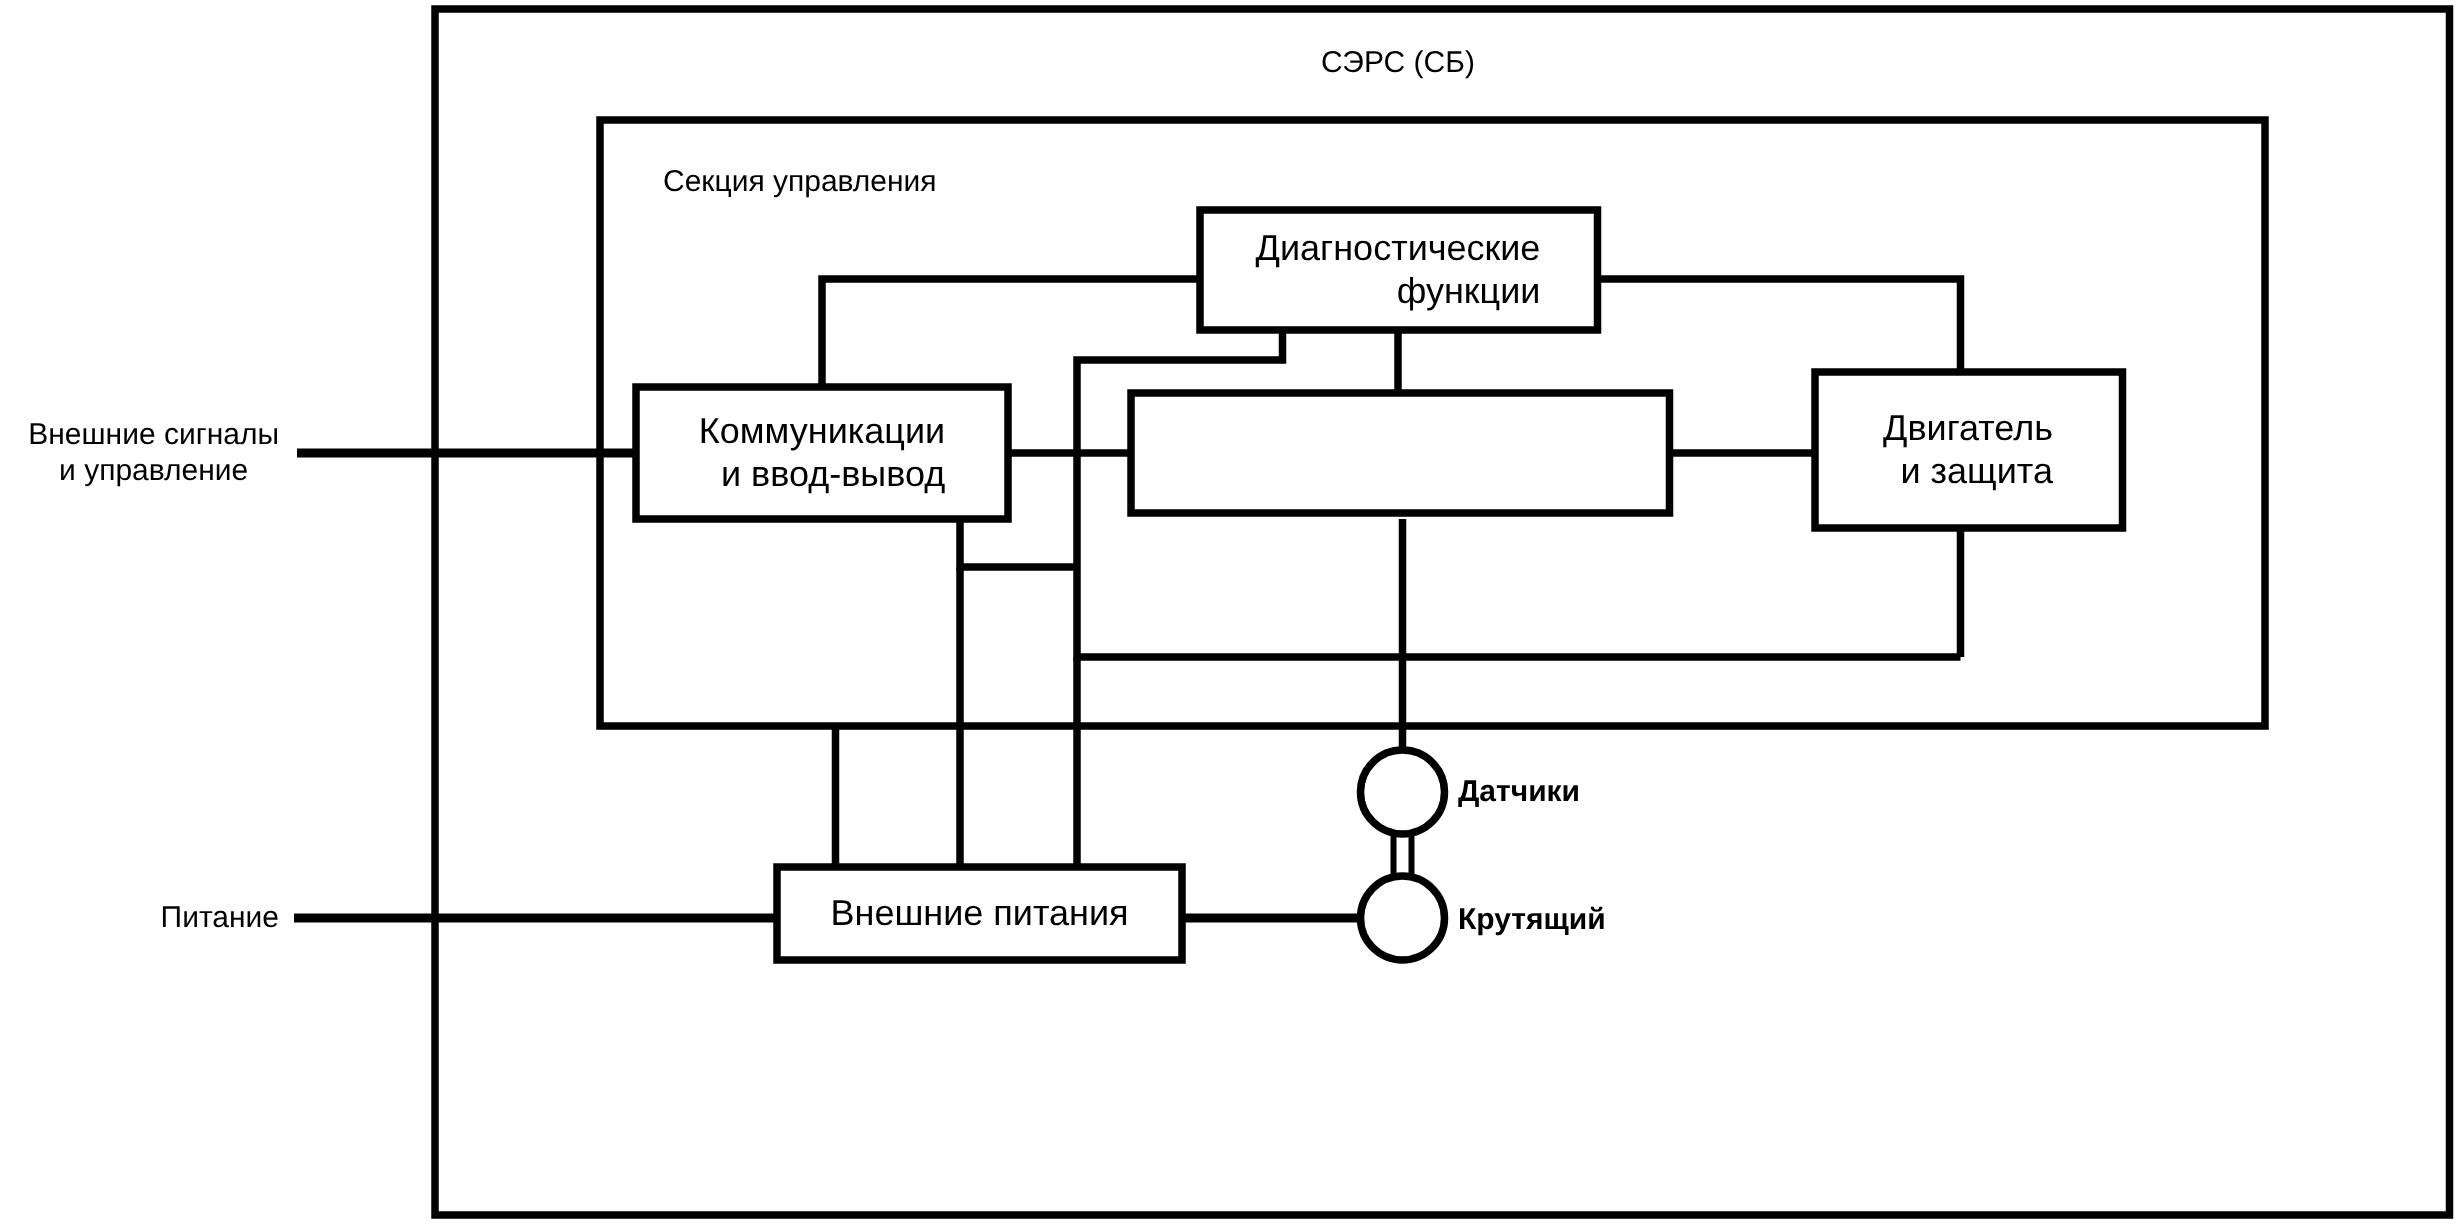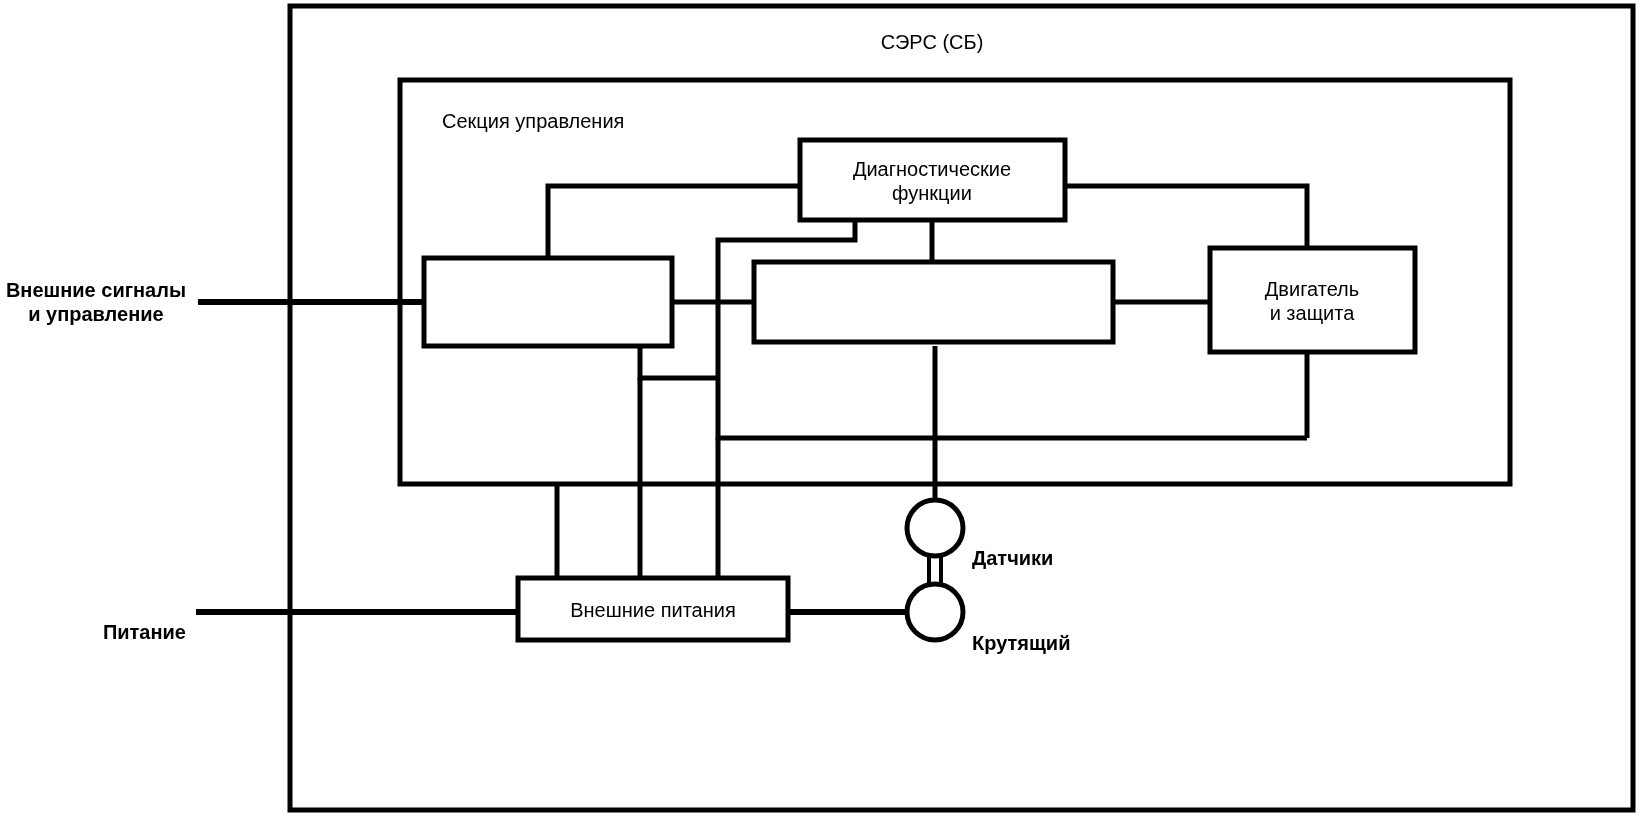--- a/index.html
+++ b/index.html
@@ -34,35 +34,35 @@
   }
   .lbl-right {
     text-align: right;
     transform: translate(-100%, -50%);
   }
   .lbl-left {
     text-align: center;
     transform: translate(0, -50%);
   }
   .box-text {
-    font-size: 20px;
+    font-size: 24px;
     font-weight: 400;
+    text-align: right;
   }
   .frame-text {
     font-size: 20px;
     font-weight: 400;
   }
   .side-text {
     font-size: 20px;
-    font-weight: 700;
+    font-weight: 400;
   }
   .node-text {
     font-size: 20px;
     font-weight: 700;
-    margin-top: 30px;
   }
 </style>
 </head>
 <body>
 
 <div id="canvas">
 
   <svg id="diagram-svg" viewBox="0 0 1642 820">
     <g fill="none" stroke="#000000" stroke-linecap="butt">
 
@@ -114,29 +114,31 @@
     </g>
   </svg>
 
   <div class="lbl lbl-center frame-text" style="left:932px; top:42px;">СЭРС (СБ)</div>
 
   <div class="lbl lbl-left frame-text" style="left:442px; top:121px;">Секция управления</div>
 
   <div class="lbl lbl-center box-text" style="left:932px; top:181px;">Диагностические
 функции</div>
 
+  <div class="lbl lbl-center box-text" style="left:548px; top:303px;">Коммуникации
+и ввод-вывод</div>
 
 
   <div class="lbl lbl-center box-text" style="left:1312px; top:301px;">Двигатель
 и защита</div>
 
   <div class="lbl lbl-center box-text" style="left:653px; top:610px;">Внешние питания</div>
 
   <div class="lbl lbl-right side-text" style="left:186px; top:302px; text-align:center; transform:translate(-100%,-50%);">Внешние сигналы
 и управление</div>
 
-  <div class="lbl lbl-right side-text" style="left:186px; top:612px;margin-top:20px;">Питание</div>
+  <div class="lbl lbl-right side-text" style="left:186px; top:612px;">Питание</div>
 
   <div class="lbl lbl-left node-text" style="left:972px; top:528px;">Датчики</div>
 
   <div class="lbl lbl-left node-text" style="left:972px; top:613px;">Крутящий</div>
 
 </div>
 
 </body></html>

